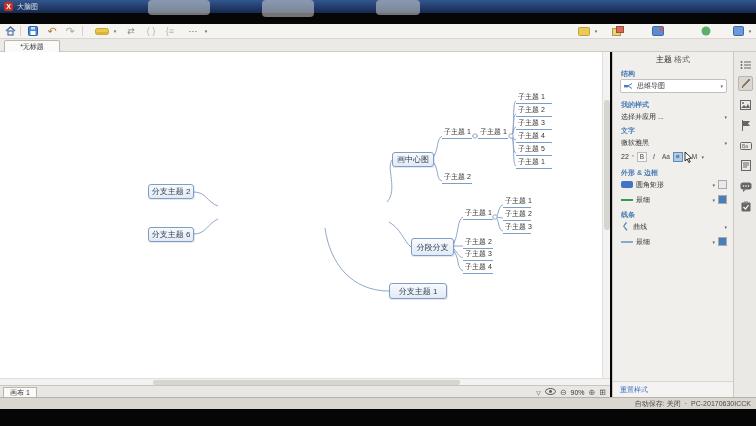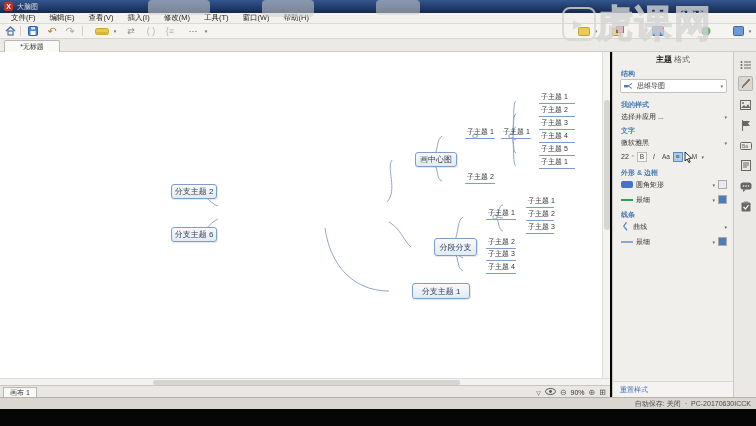--- a/index.html
+++ b/index.html
@@ -20,21 +20,21 @@
   .tbi { position:absolute; top:1px; height:12px; display:flex; align-items:center; justify-content:center; font-size:9px; color:#777; }
   .tbsep { position:absolute; top:2px; width:1px; height:10px; background:#d4d1cc; }
   .caret { font-size:5px; color:#666; }
 
   
   .tabbar { position:absolute; left:0; top:39px; width:756px; height:13px; background:#eceae7; border-bottom:1px solid #cfccc8; }
   .doc-tab { position:absolute; left:4px; top:1px; width:56px; height:12px; background:#fafaf8; border:1px solid #b9b6b1; border-bottom:none; border-radius:2px 2px 0 0; font-size:7px; color:#333; display:flex; align-items:center; justify-content:center; }
 
   
   .canvas { position:absolute; left:0; top:52px; width:610px; height:326px; background:#fff; }
-  .node { position:absolute; display:flex; align-items:center; justify-content:center; white-space:nowrap;margin-left:23px; }
+  .node { position:absolute; display:flex; align-items:center; justify-content:center; white-space:nowrap; }
   .central { border:2px solid #6a8fc0; outline:1px solid #bfcfe3; border-radius:6px; background:linear-gradient(#fdfdfe,#dfe7f2); color:#3a5f94; font-weight:bold; font-size:13px; box-shadow:1px 2px 2px rgba(0,0,0,.12); }
   .branch { border:1px solid #7d9fc7; border-radius:3px; background:linear-gradient(#f8fafc,#e2eaf4); color:#33415a; font-size:8px; box-shadow:0.5px 1px 1px rgba(0,0,0,.1); }
   .subtopic { font-size:7px; color:#333; border-bottom:1px solid #7d9fc7; padding:0 2px 1px 2px; justify-content:flex-start; }
   .leaf { font-size:7px; color:#333; border-bottom:1px solid #7d9fc7; padding:0 2px 1px 2px; justify-content:flex-start; }
   svg.links { position:absolute; left:0; top:0; pointer-events:none; }
 
   
   .vscroll { position:absolute; left:602px; top:52px; width:8px; height:326px; background:#f3f2f1; border-left:1px solid #e0deda; }
   .vthumb { position:absolute; left:1px; top:48px; width:6px; height:130px; background:#d7d5d1; border-radius:3px; }
   .hscroll { position:absolute; left:0; top:378px; width:610px; height:7px; background:#f3f2f1; border-top:1px solid #e0deda; }
@@ -46,21 +46,21 @@
   .zoomctrl { position:absolute; right:4px; top:0; height:12px; display:flex; align-items:center; gap:4px; font-size:8px; color:#555; }
   .zoomctrl .pct { font-size:7px; color:#333; }
 
   
   .statusbar { position:absolute; left:0; top:397px; width:756px; height:12px; background:#dad7d1; border-top:1px solid #b5b2ac; display:flex; align-items:center; justify-content:flex-end; gap:4px; padding-right:5px; }
   .statusbar span { font-size:7px; color:#4a4a48; }
 
   
   .panel { position:absolute; left:612px; top:52px; width:121px; height:345px; background:#f0efec; border-left:1px solid #c9c7c3; }
   .panel-tabs { position:absolute; left:0; top:2px; width:100%; text-align:center; font-size:8px; color:#666; }
-  .panel-tabs b { color:#222; font-weight:bold; }
+  .panel-tabs b { color:#222; font-weight:normal; }
   .plabel { position:absolute; left:8px; font-size:7px; font-weight:bold; color:#4a7cb5; }
   .prow { position:absolute; left:8px; right:6px; height:13px; display:flex; align-items:center; font-size:7px; color:#333; gap:3px; }
   .pdrop { position:absolute; left:7px; right:6px; height:14px; background:#fff; border:1px solid #c3c1bd; border-radius:2px; display:flex; align-items:center; gap:3px; padding:0 3px; font-size:7px; color:#333; }
   .spacer { flex:1; }
   .dn { font-size:5px; color:#666; }
   .swatch { width:9px; height:9px; border:1px solid #aaa; }
   .mini-btn { width:10px; height:10px; border:1px solid #bbb; background:#f7f6f4; font-size:6.5px; color:#444; display:flex; align-items:center; justify-content:center; }
   .mini-btn.hl { background:#aecbea; border-color:#5a8cc0; }
   .shape-ico { width:12px; height:7px; background:#4472c4; border-radius:2px; }
   .line-ico { width:12px; height:2px; background:#2e9e5b; }
@@ -85,30 +85,20 @@
 </head>
 <body>
 
 <div class="app">
 
   <div class="titlebar">
     <div class="appicon">X</div>
     <div class="apptitle">大脑图</div>
   </div>
 
-  <div class="menubar">
-    <span class="menu-item">文件(F)</span>
-    <span class="menu-item">编辑(E)</span>
-    <span class="menu-item">查看(V)</span>
-    <span class="menu-item">插入(I)</span>
-    <span class="menu-item">修改(M)</span>
-    <span class="menu-item">工具(T)</span>
-    <span class="menu-item">窗口(W)</span>
-    <span class="menu-item">帮助(H)</span>
-  </div>
 
   <div class="toolbar">
     <div class="tbi" style="left:4px;width:12px;">
       <svg width="11" height="10">
           <path d="M1 5 L5.5 1 L10 5" fill="none" stroke="#4a6fa5" stroke-width="1.4"></path>
           <rect x="3" y="5" width="5" height="4" fill="none" stroke="#4a6fa5" stroke-width="1.2"></rect>
         </svg>
     </div>
     <div class="tbsep" style="left:20px;"></div>
     <div class="tbi" style="left:27px;width:12px;">
@@ -394,22 +384,18 @@
           <rect x="0.5" y="1.5" width="9" height="9" rx="1" fill="#666"></rect>
           <rect x="3" y="0.5" width="4" height="2" fill="#888"></rect>
           <path d="M2.5 6 L4.5 8 L7.5 4" fill="none" stroke="#fff" stroke-width="1.2"></path>
         </svg>
     </div>
   </div>
 
   <div class="artifact" style="left:148px;top:0;width:62px;height:15px;"></div>
   <div class="artifact" style="left:262px;top:0;width:52px;height:17px;"></div>
   <div class="artifact" style="left:376px;top:0;width:44px;height:15px;"></div>
-  <div class="watermark">
-    <div class="wm-logo"></div>
-    <div class="wm-text">虎课网</div>
-  </div>
 
   <svg class="cursor" style="left:684px;top:151px;" width="9" height="13">
     <path d="M1 1 L1 10 L3.2 8 L4.8 11.5 L6.2 10.8 L4.6 7.4 L7.6 7.2 Z" fill="#fff" stroke="#000" stroke-width="0.8"></path>
   </svg>
 
 </div>
 
 </body></html>

